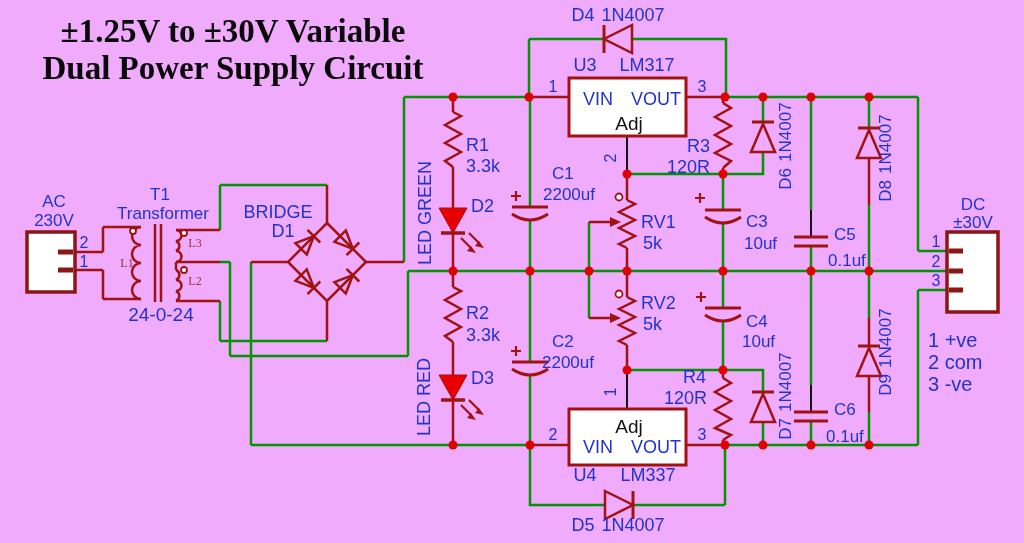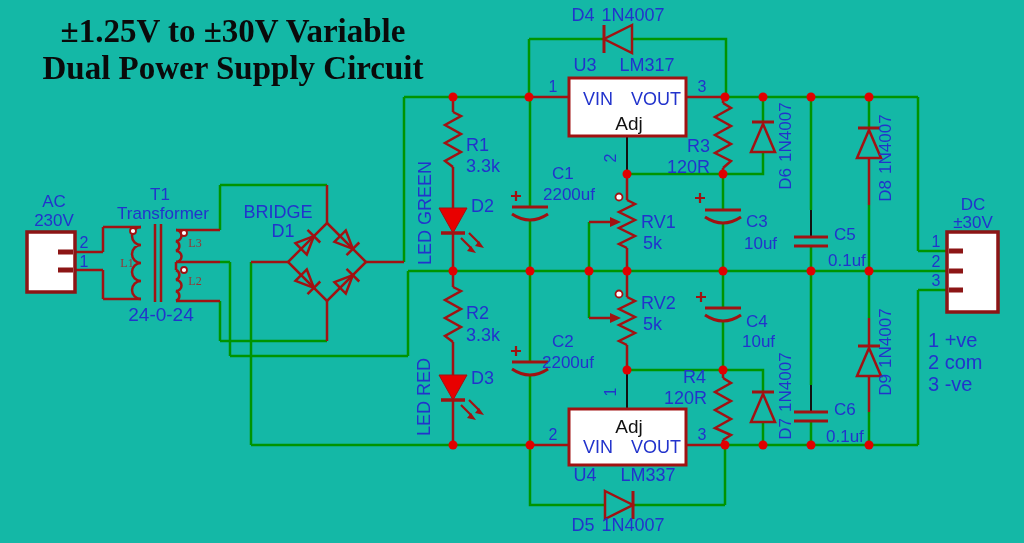--- a/index.html
+++ b/index.html
@@ -1,16 +1,16 @@
 <!DOCTYPE html>
 <html><head>
 <meta charset="utf-8">
 <style>
   html,body{margin:0;padding:0;background:#ffffff;}
-  #stage{position:relative;width:1024px;height:543px;background:#14b8a6;overflow:hidden;}
+  #stage{position:relative;width:1024px;height:543px;background:#f0abfc;overflow:hidden;}
   svg{font-family:"Liberation Sans",sans-serif;}
   .tt{font-family:"Liberation Serif",serif;font-weight:bold;font-size:33px;fill:#0a0a0a;}
   .tb{fill:#2233cc;}
   .tk{fill:#111111;}
   .ts{font-family:"Liberation Serif",serif;font-size:12px;fill:#993333;}
   .s16{font-size:16px;}
   .s17{font-size:17px;}
   .s18{font-size:18px;}
   .s19{font-size:19px;}
   .s20{font-size:20px;}

